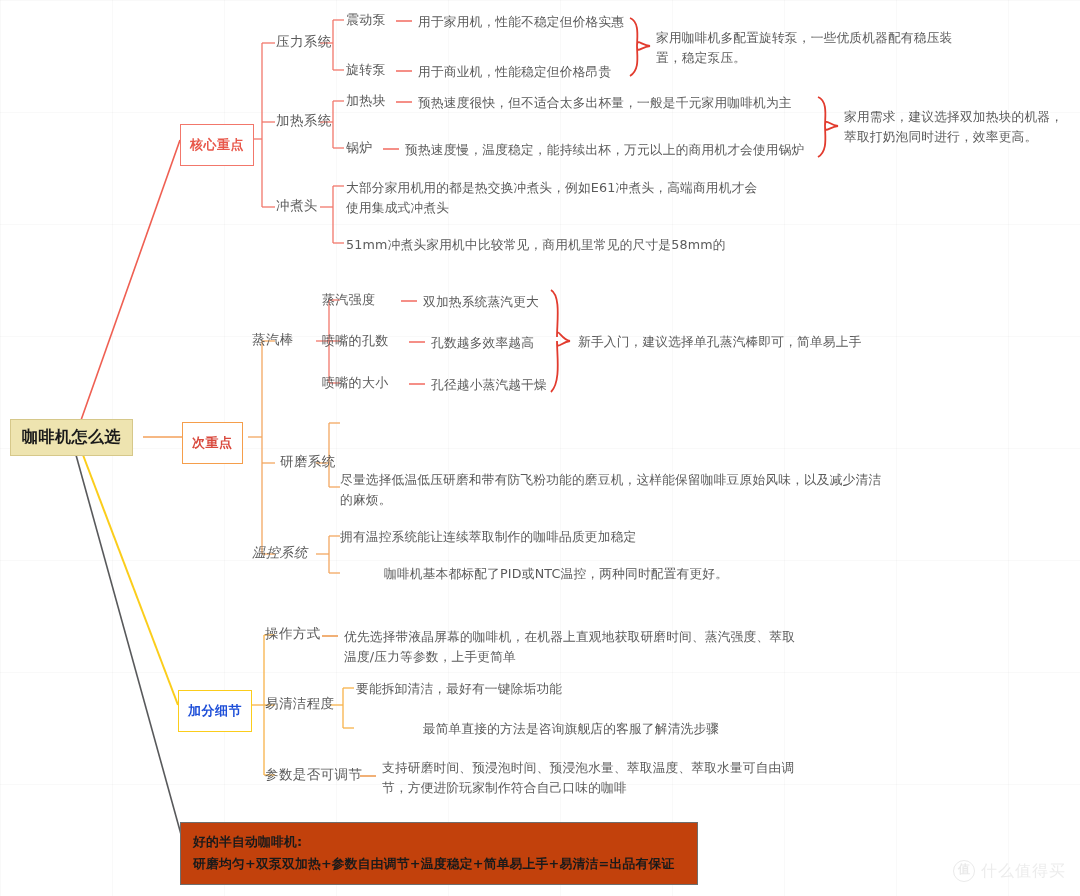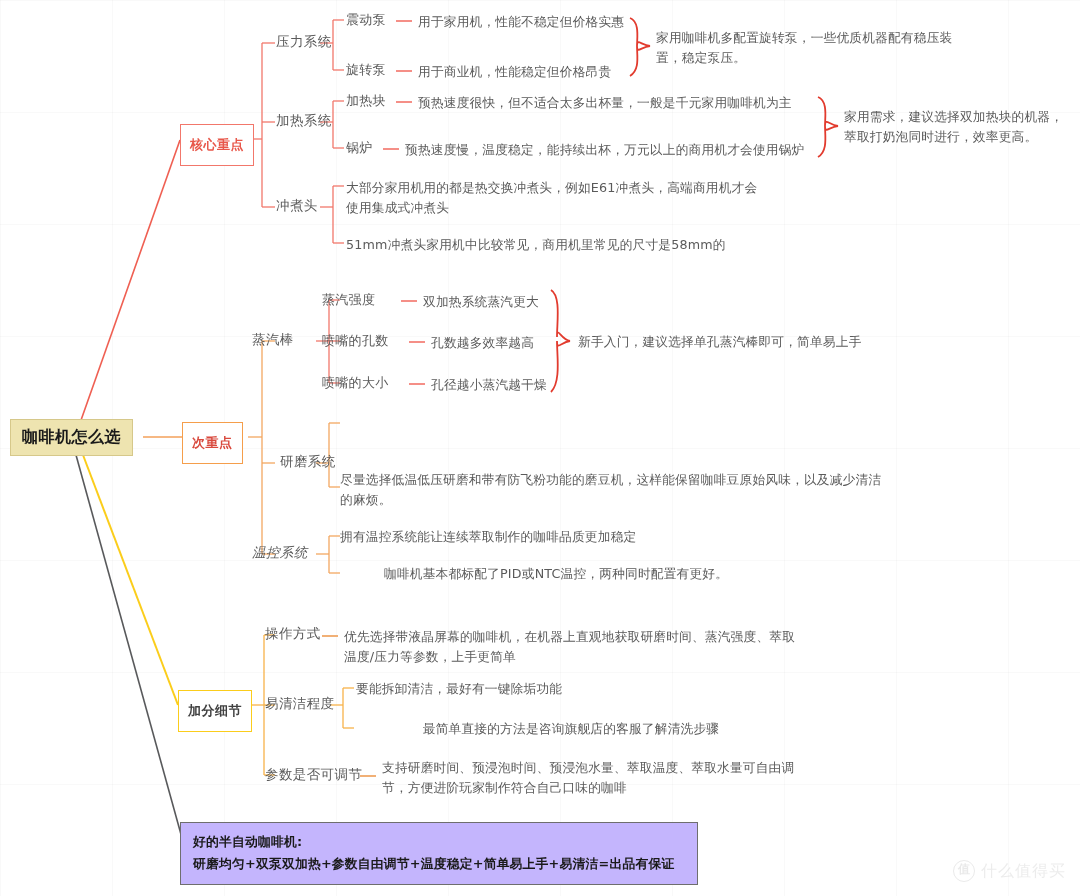--- a/index.html
+++ b/index.html
@@ -54,21 +54,21 @@
   .l1-core {
     border: 1.4px solid #f2776b;
     color: #e8574a;
   }
   .l1-second {
     border: 1.4px solid #f59e4b;
     color: #d94a3e;
   }
   .l1-bonus {
     border: 1.4px solid #fbcd1b;
-    color: #404040;
+    color: #1d4ed8;
   }
   
   .l2-node {
     font-size: 13.5px;
     color: #5a5a5a;
     letter-spacing: 0.4px;
   }
   
   .l3-node {
     font-size: 13px;
@@ -91,21 +91,21 @@
     position: absolute;
     font-size: 12.7px;
     color: #5a5a5a;
     line-height: 1.6;
     letter-spacing: 0.2px;
     box-sizing: border-box;
   }
   
   .summary-box {
     position: absolute;
-    background: #c4b5fd;
+    background: #c2410c;
     border: 1.5px solid #6e6e6e;
     box-sizing: border-box;
     padding: 8px 12px 9px 12px;
     font-size: 12.8px;
     font-weight: bold;
     color: #1a1a1a;
     line-height: 1.7;
     letter-spacing: 0.2px;
   }
   

